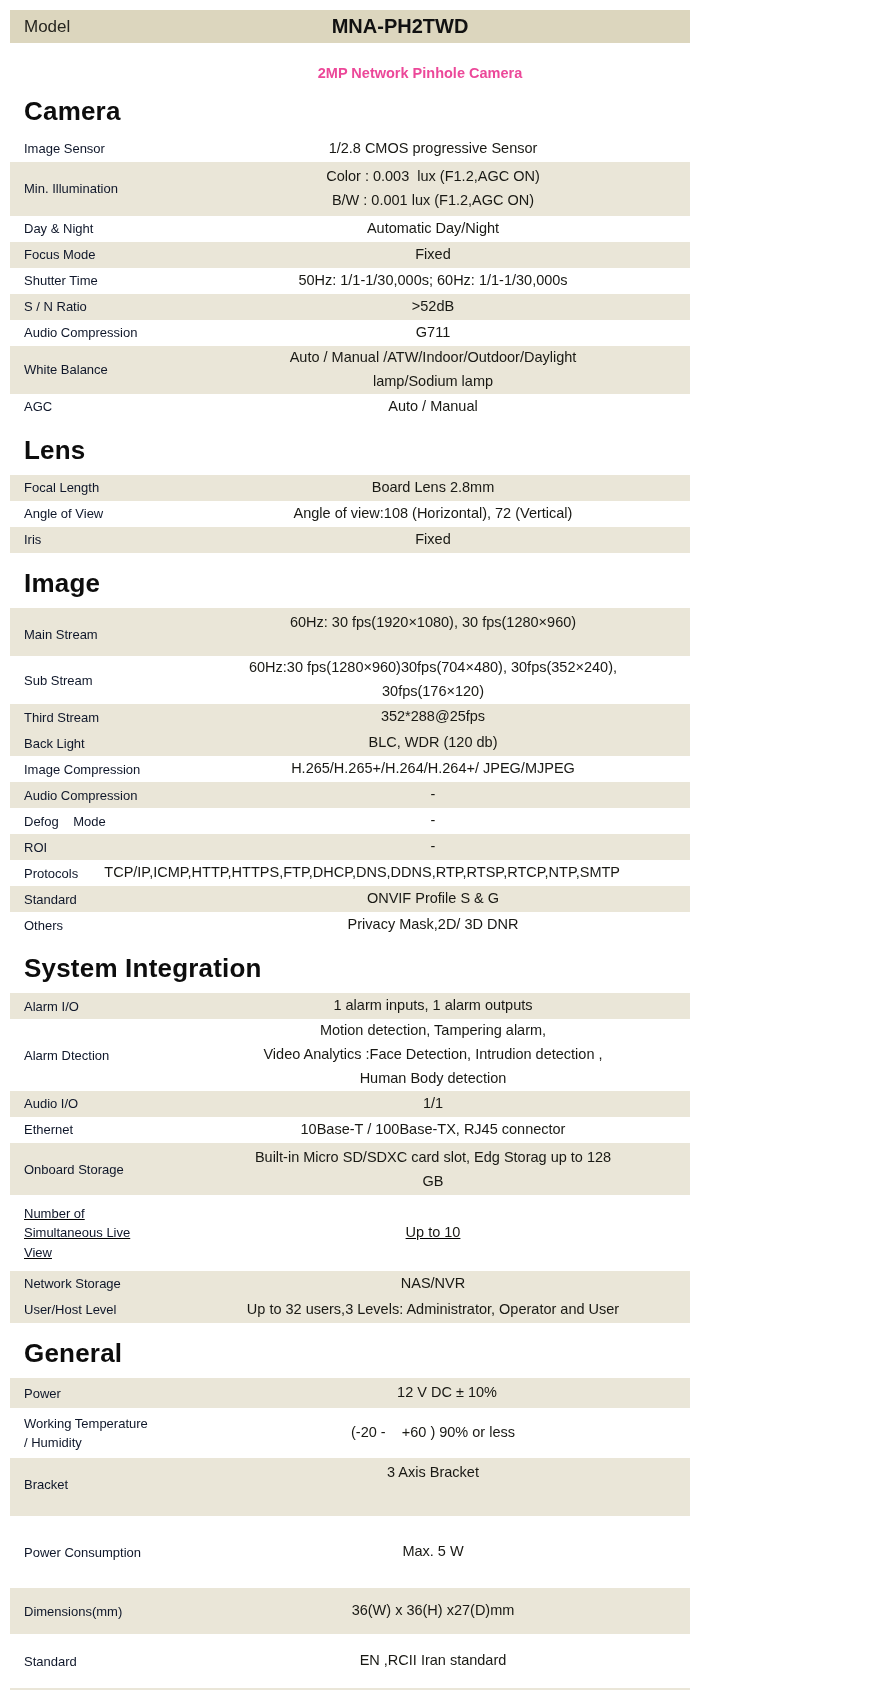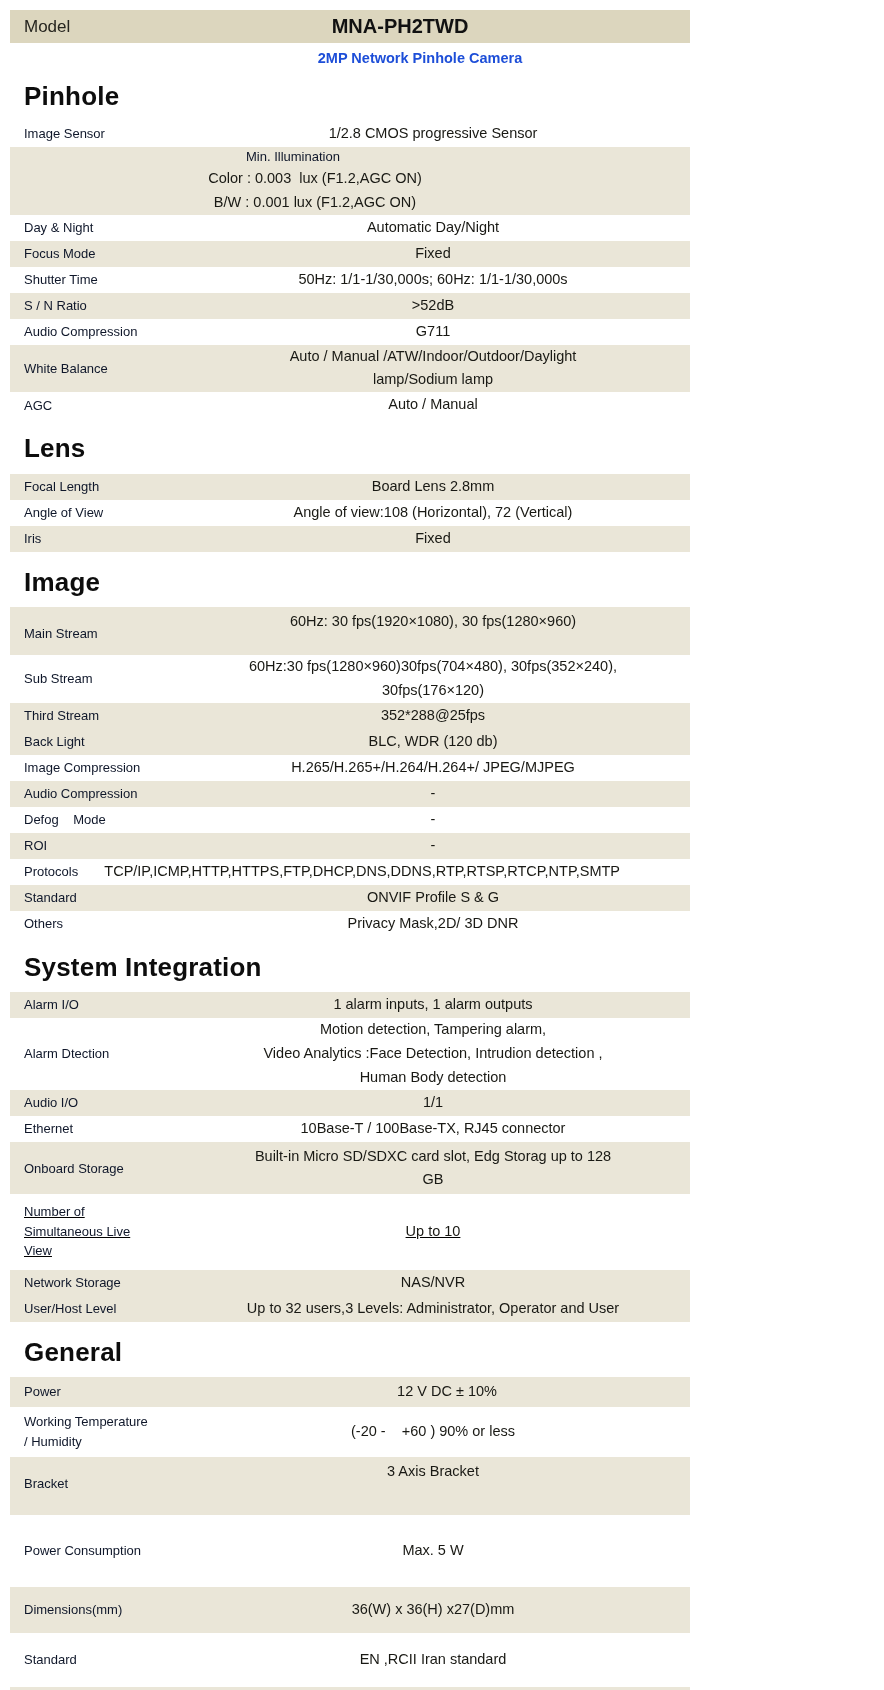--- a/index.html
+++ b/index.html
@@ -30,26 +30,26 @@
   }
   .modelbar .mvalue {
     flex: 1;
     text-align: center;
     padding-right: 150px;
     font-size: 20px;
     font-weight: bold;
     color: #111111;
   }
   .subtitle {
-    margin-top: 7px;
+    margin-top: 22px;
     text-align: center;
     padding-left: 140px;
     font-size: 14.5px;
     font-weight: bold;
-    color: #1d4ed8;
+    color: #ec4899;
   }
   
   .section-title {
     font-size: 26px;
     line-height: 1.2;
     font-weight: bold;
     color: #0d0d0d;
     padding-left: 14px;
     margin: 15px 0 9px 0;
     letter-spacing: 0.2px;
@@ -90,26 +90,26 @@
 <div class="page">
 
   <div class="modelbar">
     <div class="mlabel">Model</div>
     <div class="mvalue">MNA-PH2TWD</div>
   </div>
 
   <div class="subtitle">2MP Network Pinhole Camera</div>
 
   <div id="sections">
-      <div class="section-title">Pinhole</div>
+      <div class="section-title">Camera</div>
       <div class="row">
         <div class="label">Image Sensor</div>
         <div class="value">1/2.8 CMOS progressive Sensor</div>
       </div>
-      <div class="row tan" style="min-height: 54px; flex-direction: column;">
+      <div class="row tan" style="min-height: 54px;">
         <div class="label">Min. Illumination</div>
         <div class="value">Color : 0.003  lux (F1.2,AGC ON)
 B/W : 0.001 lux (F1.2,AGC ON)</div>
       </div>
       <div class="row">
         <div class="label">Day &amp; Night</div>
         <div class="value">Automatic Day/Night</div>
       </div>
       <div class="row tan">
         <div class="label">Focus Mode</div>

